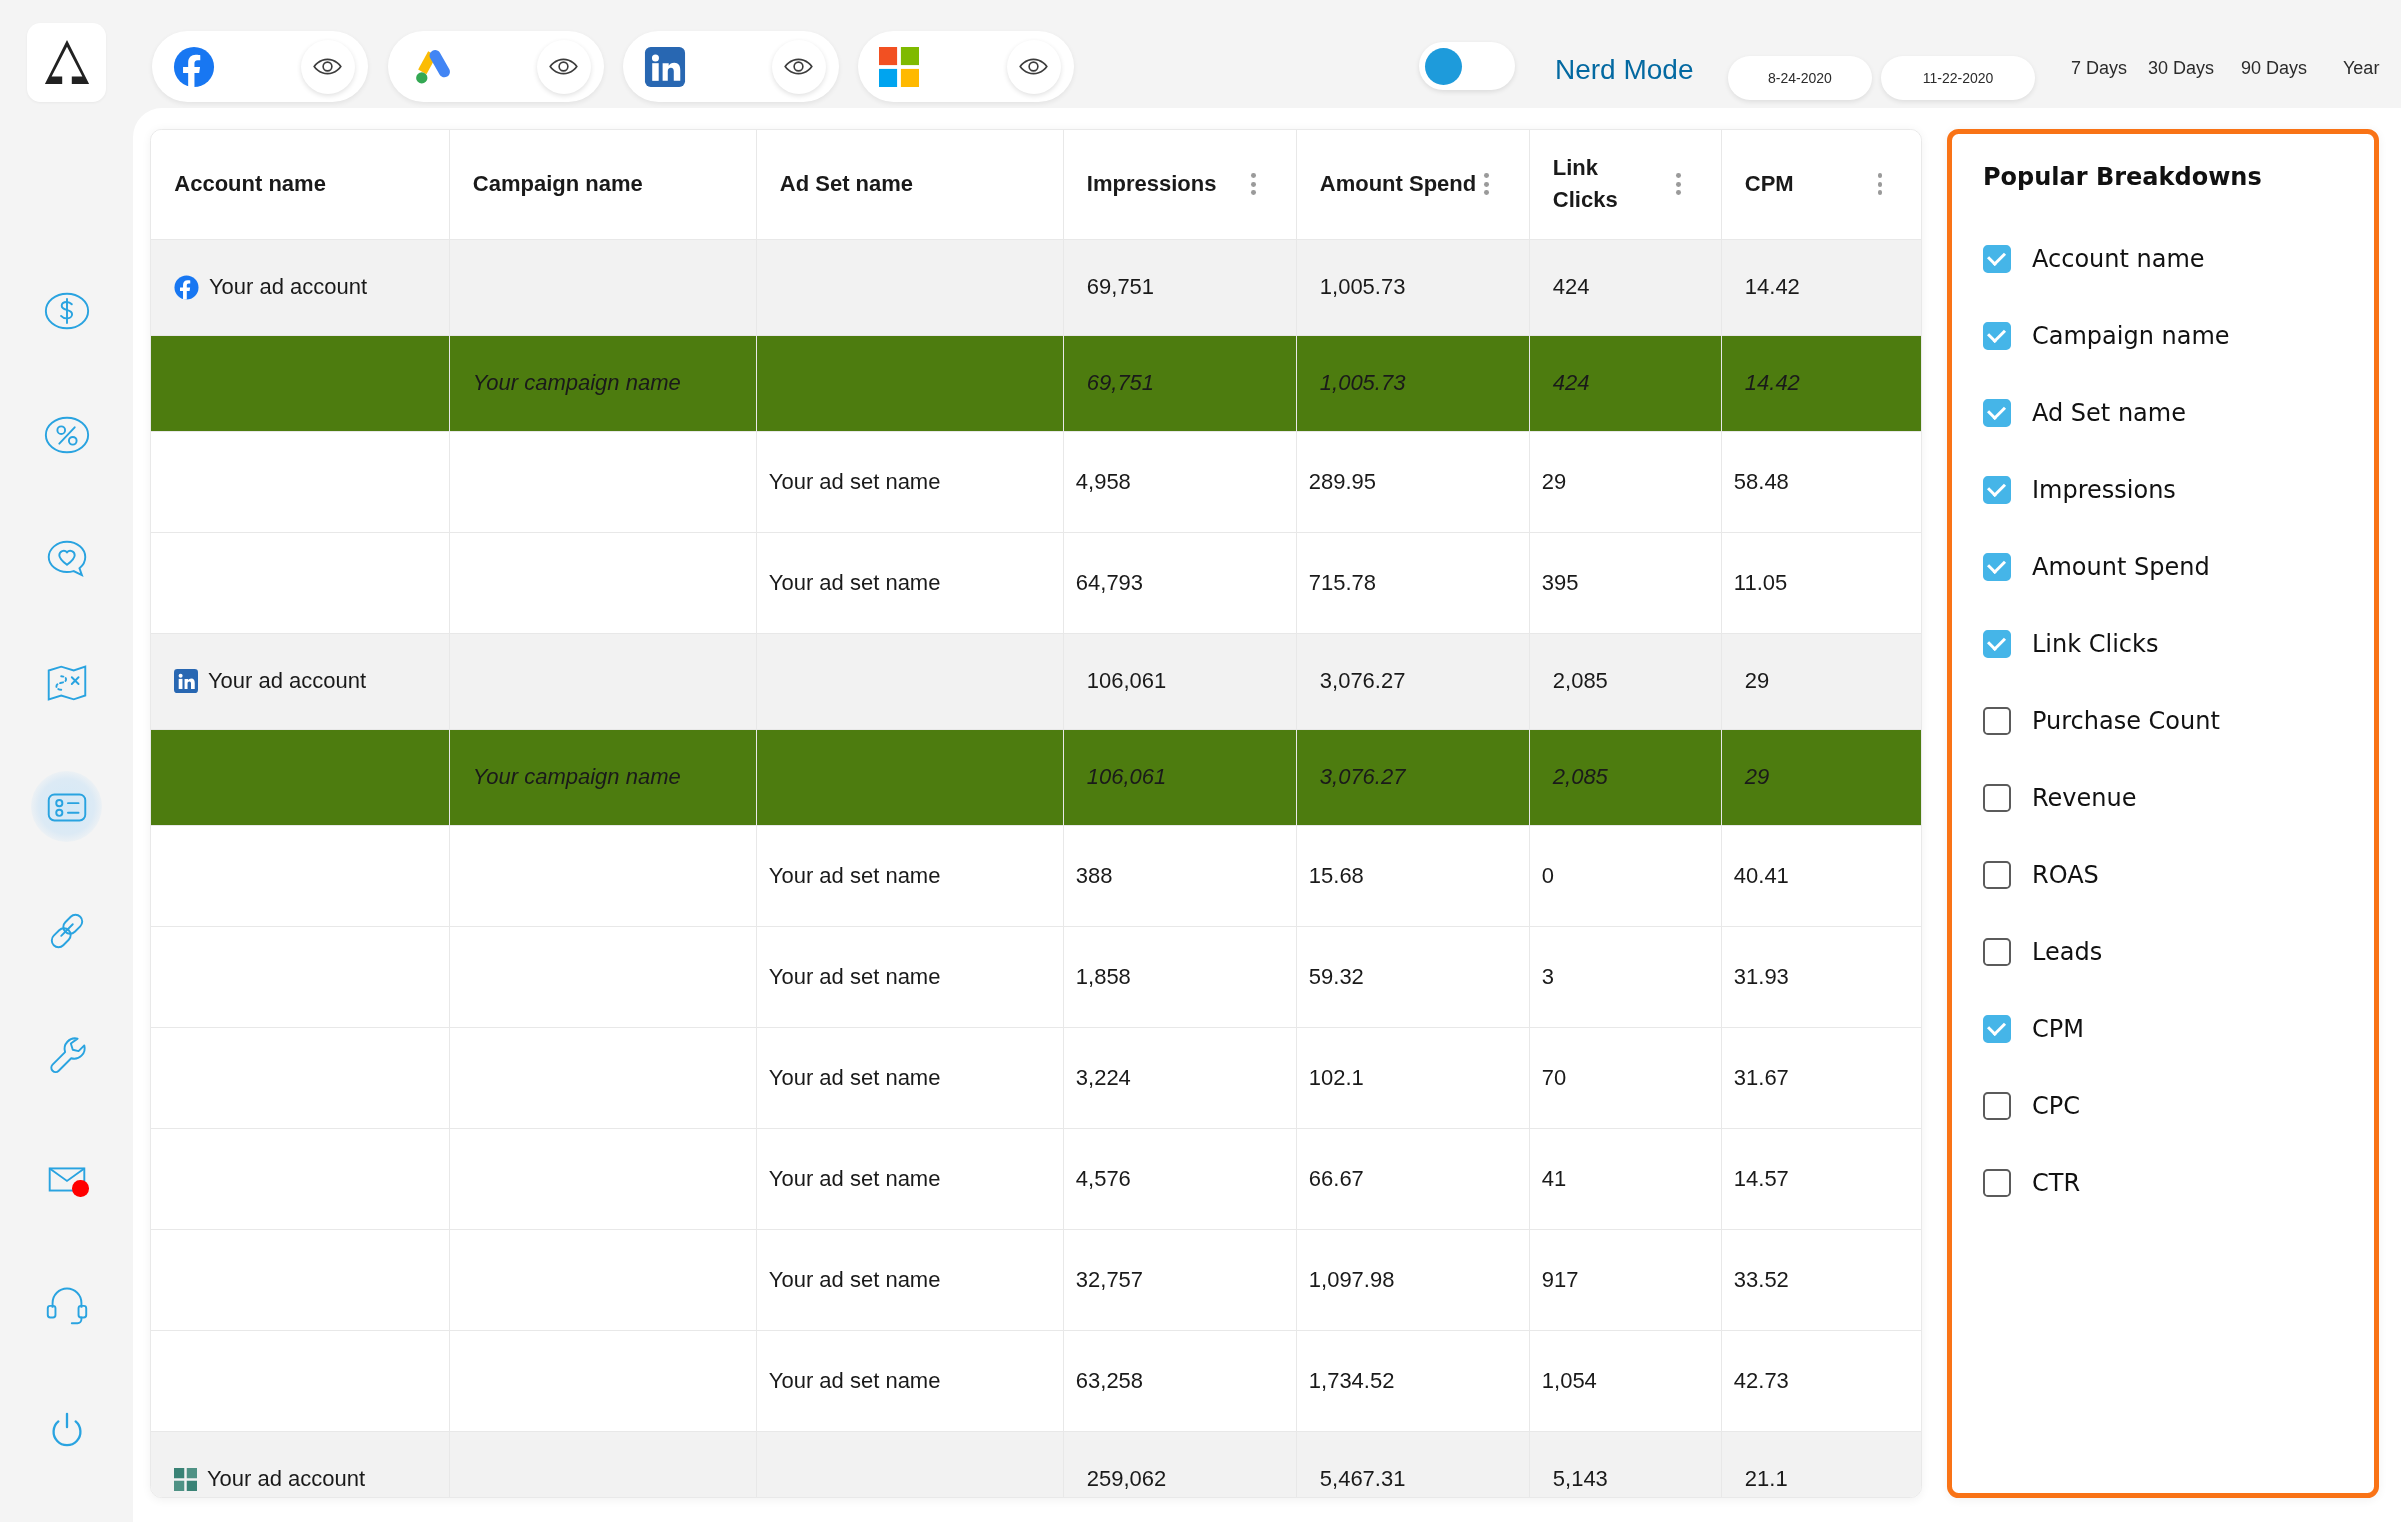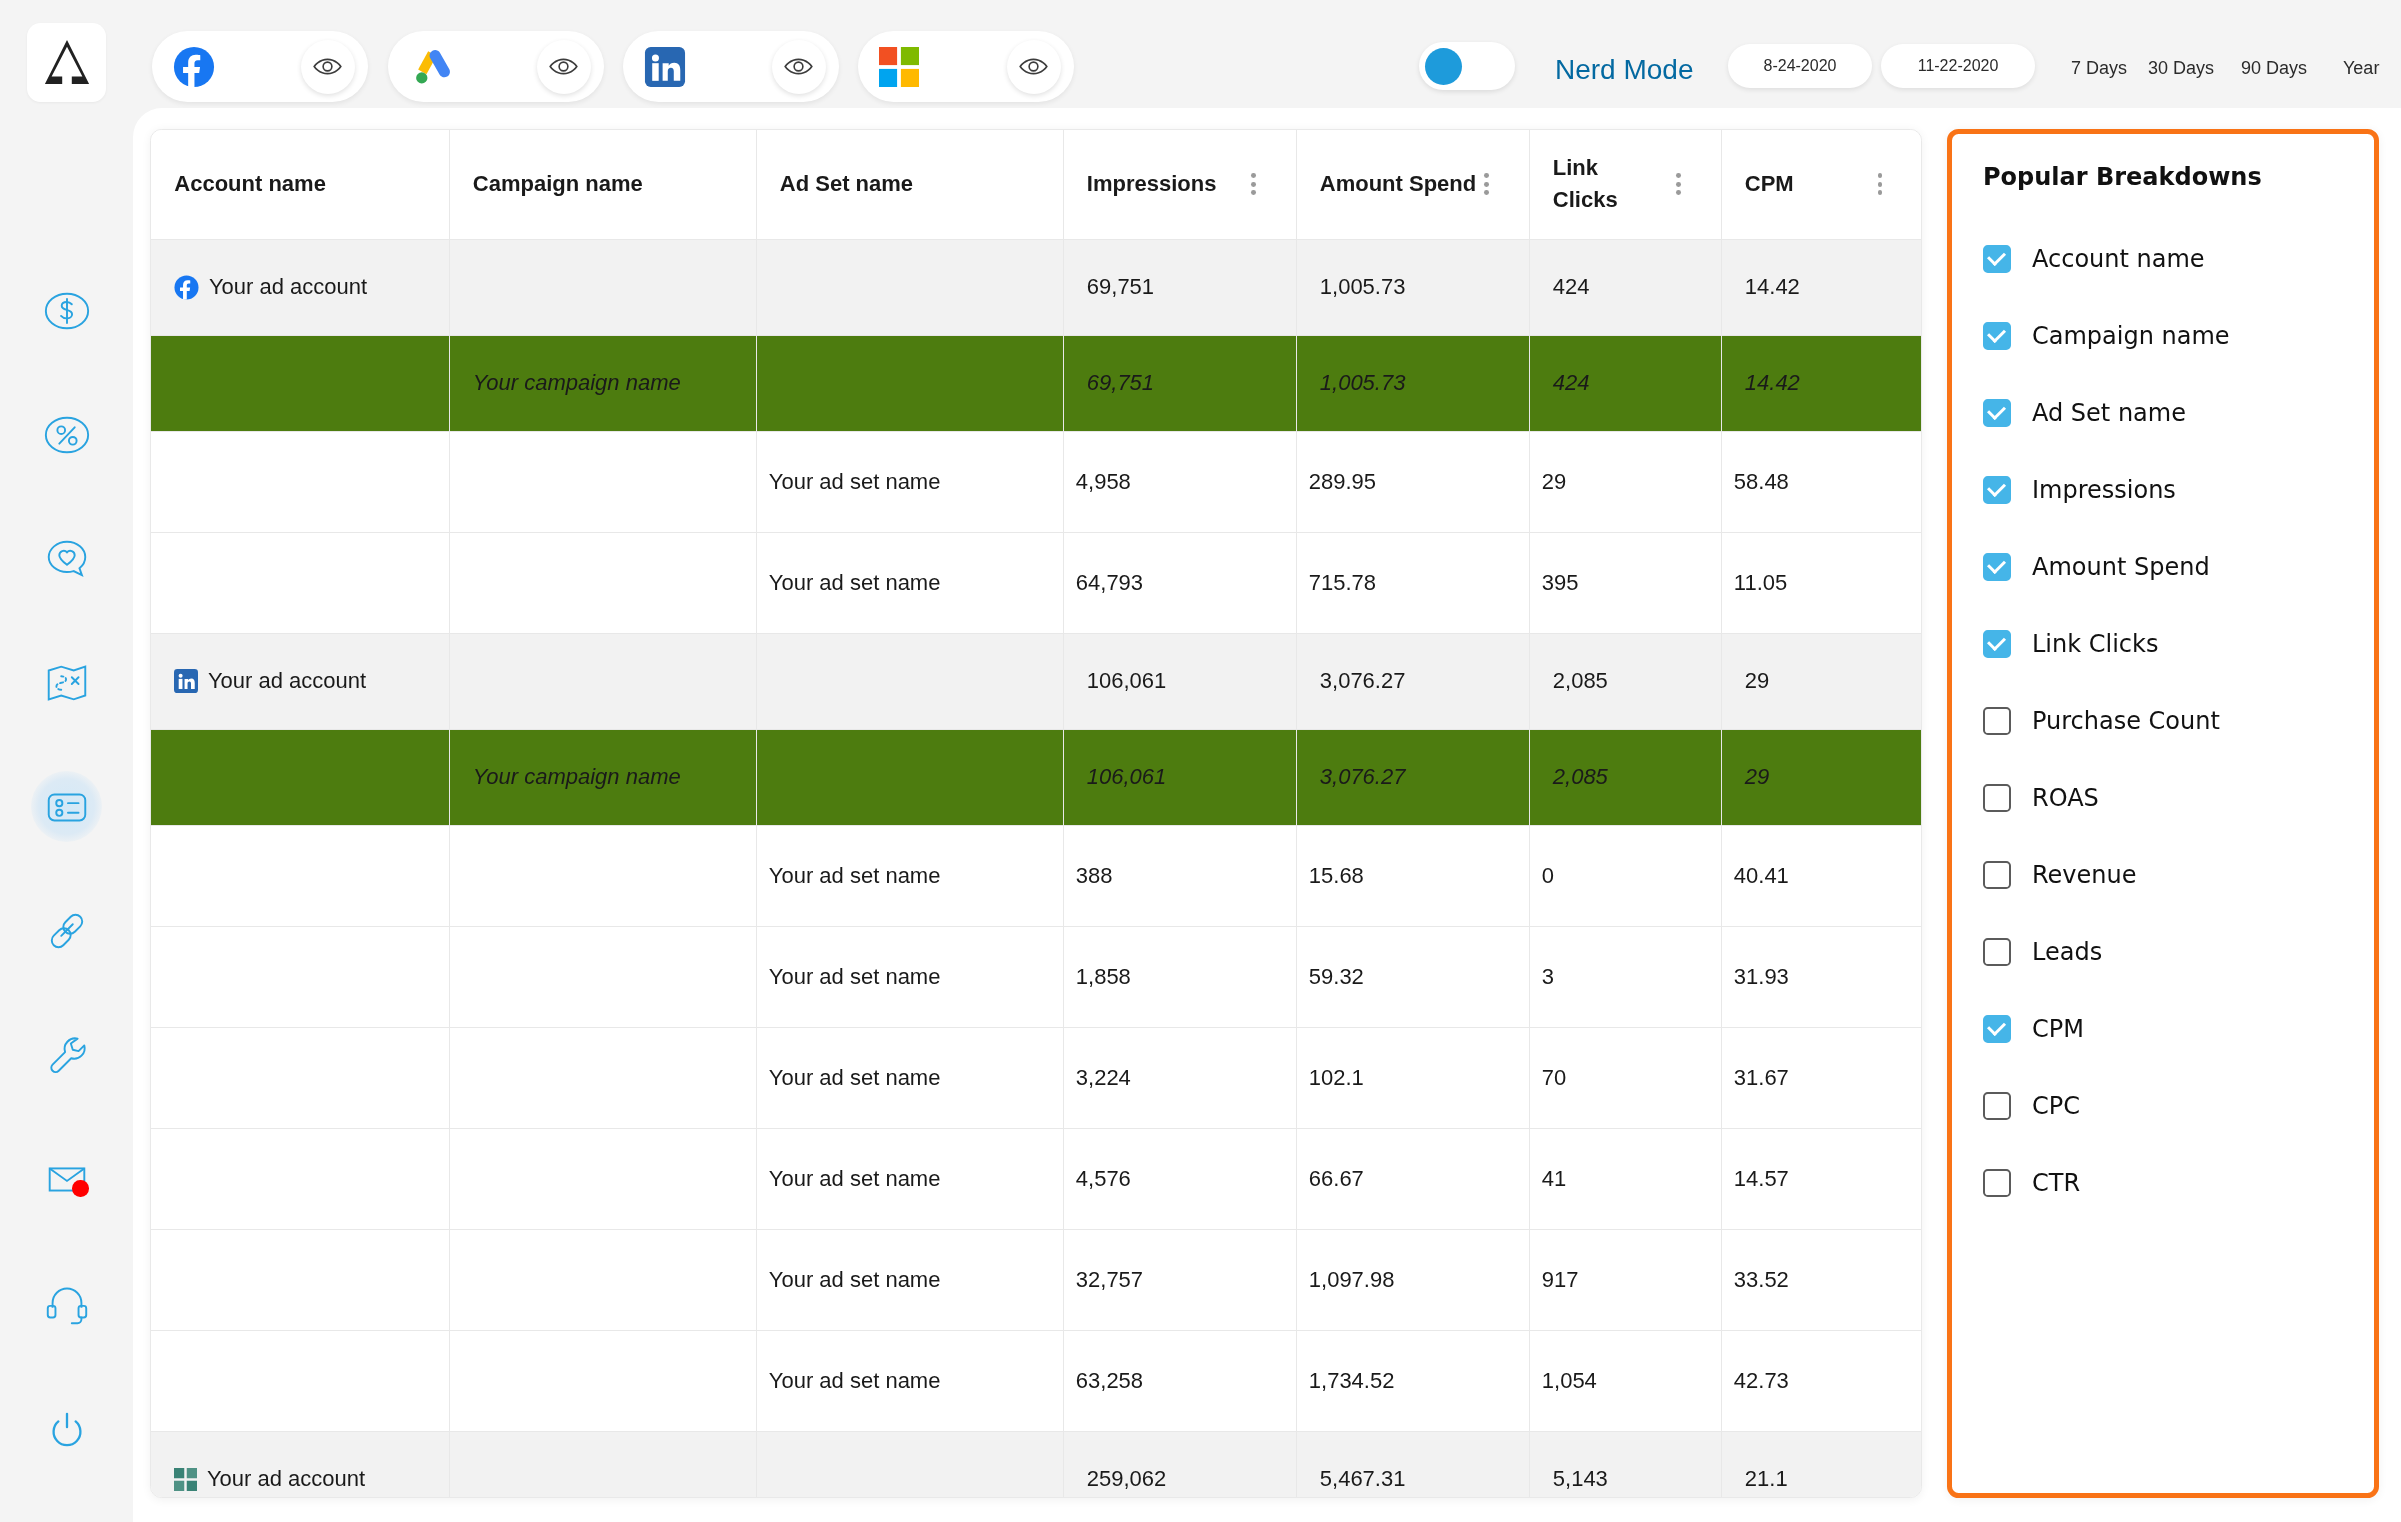--- a/index.html
+++ b/index.html
@@ -61,25 +61,25 @@
   }
   .toggle-knob {
     position: absolute; left: 5.8px; top: 5.8px;
     width: 37px; height: 37px; border-radius: 50%; background: #1e9bdb;
   }
   #nerd-label {
     position: absolute; left: 1422px; top: 54px;
     font-size: 28px; color: #0369a1;
   }
   .date-pill {
-    position: absolute; top: 44px; height: 44px;
+    position: absolute; top: 56px; height: 44px;
     background: #ffffff; border-radius: 22px;
     box-shadow: 0 1.9px 5.8px rgba(0,0,0,.09);
     display: flex; align-items: center; justify-content: center;
-    font-size: 16px; color: #2b2b2b;
+    font-size: 14px; color: #2b2b2b;
   }
   .range-link {
     position: absolute; top: 58px;
     font-size: 18px; color: #2b2b2b;
   }
 
   
   #content {
     position: absolute; left: 133px; top: 108px;
     width: 2269px; height: 1415px;
@@ -585,25 +585,25 @@
         <div class="bd-item">
           <span class="cbx on"></span>
           <span>Link Clicks</span>
         </div>
         <div class="bd-item">
           <span class="cbx"></span>
           <span>Purchase Count</span>
         </div>
         <div class="bd-item">
           <span class="cbx"></span>
+          <span>Revenue</span>
+        </div>
+        <div class="bd-item">
+          <span class="cbx"></span>
           <span>ROAS</span>
-        </div>
-        <div class="bd-item">
-          <span class="cbx"></span>
-          <span>Revenue</span>
         </div>
         <div class="bd-item">
           <span class="cbx"></span>
           <span>Leads</span>
         </div>
         <div class="bd-item">
           <span class="cbx on"></span>
           <span>CPM</span>
         </div>
         <div class="bd-item">

